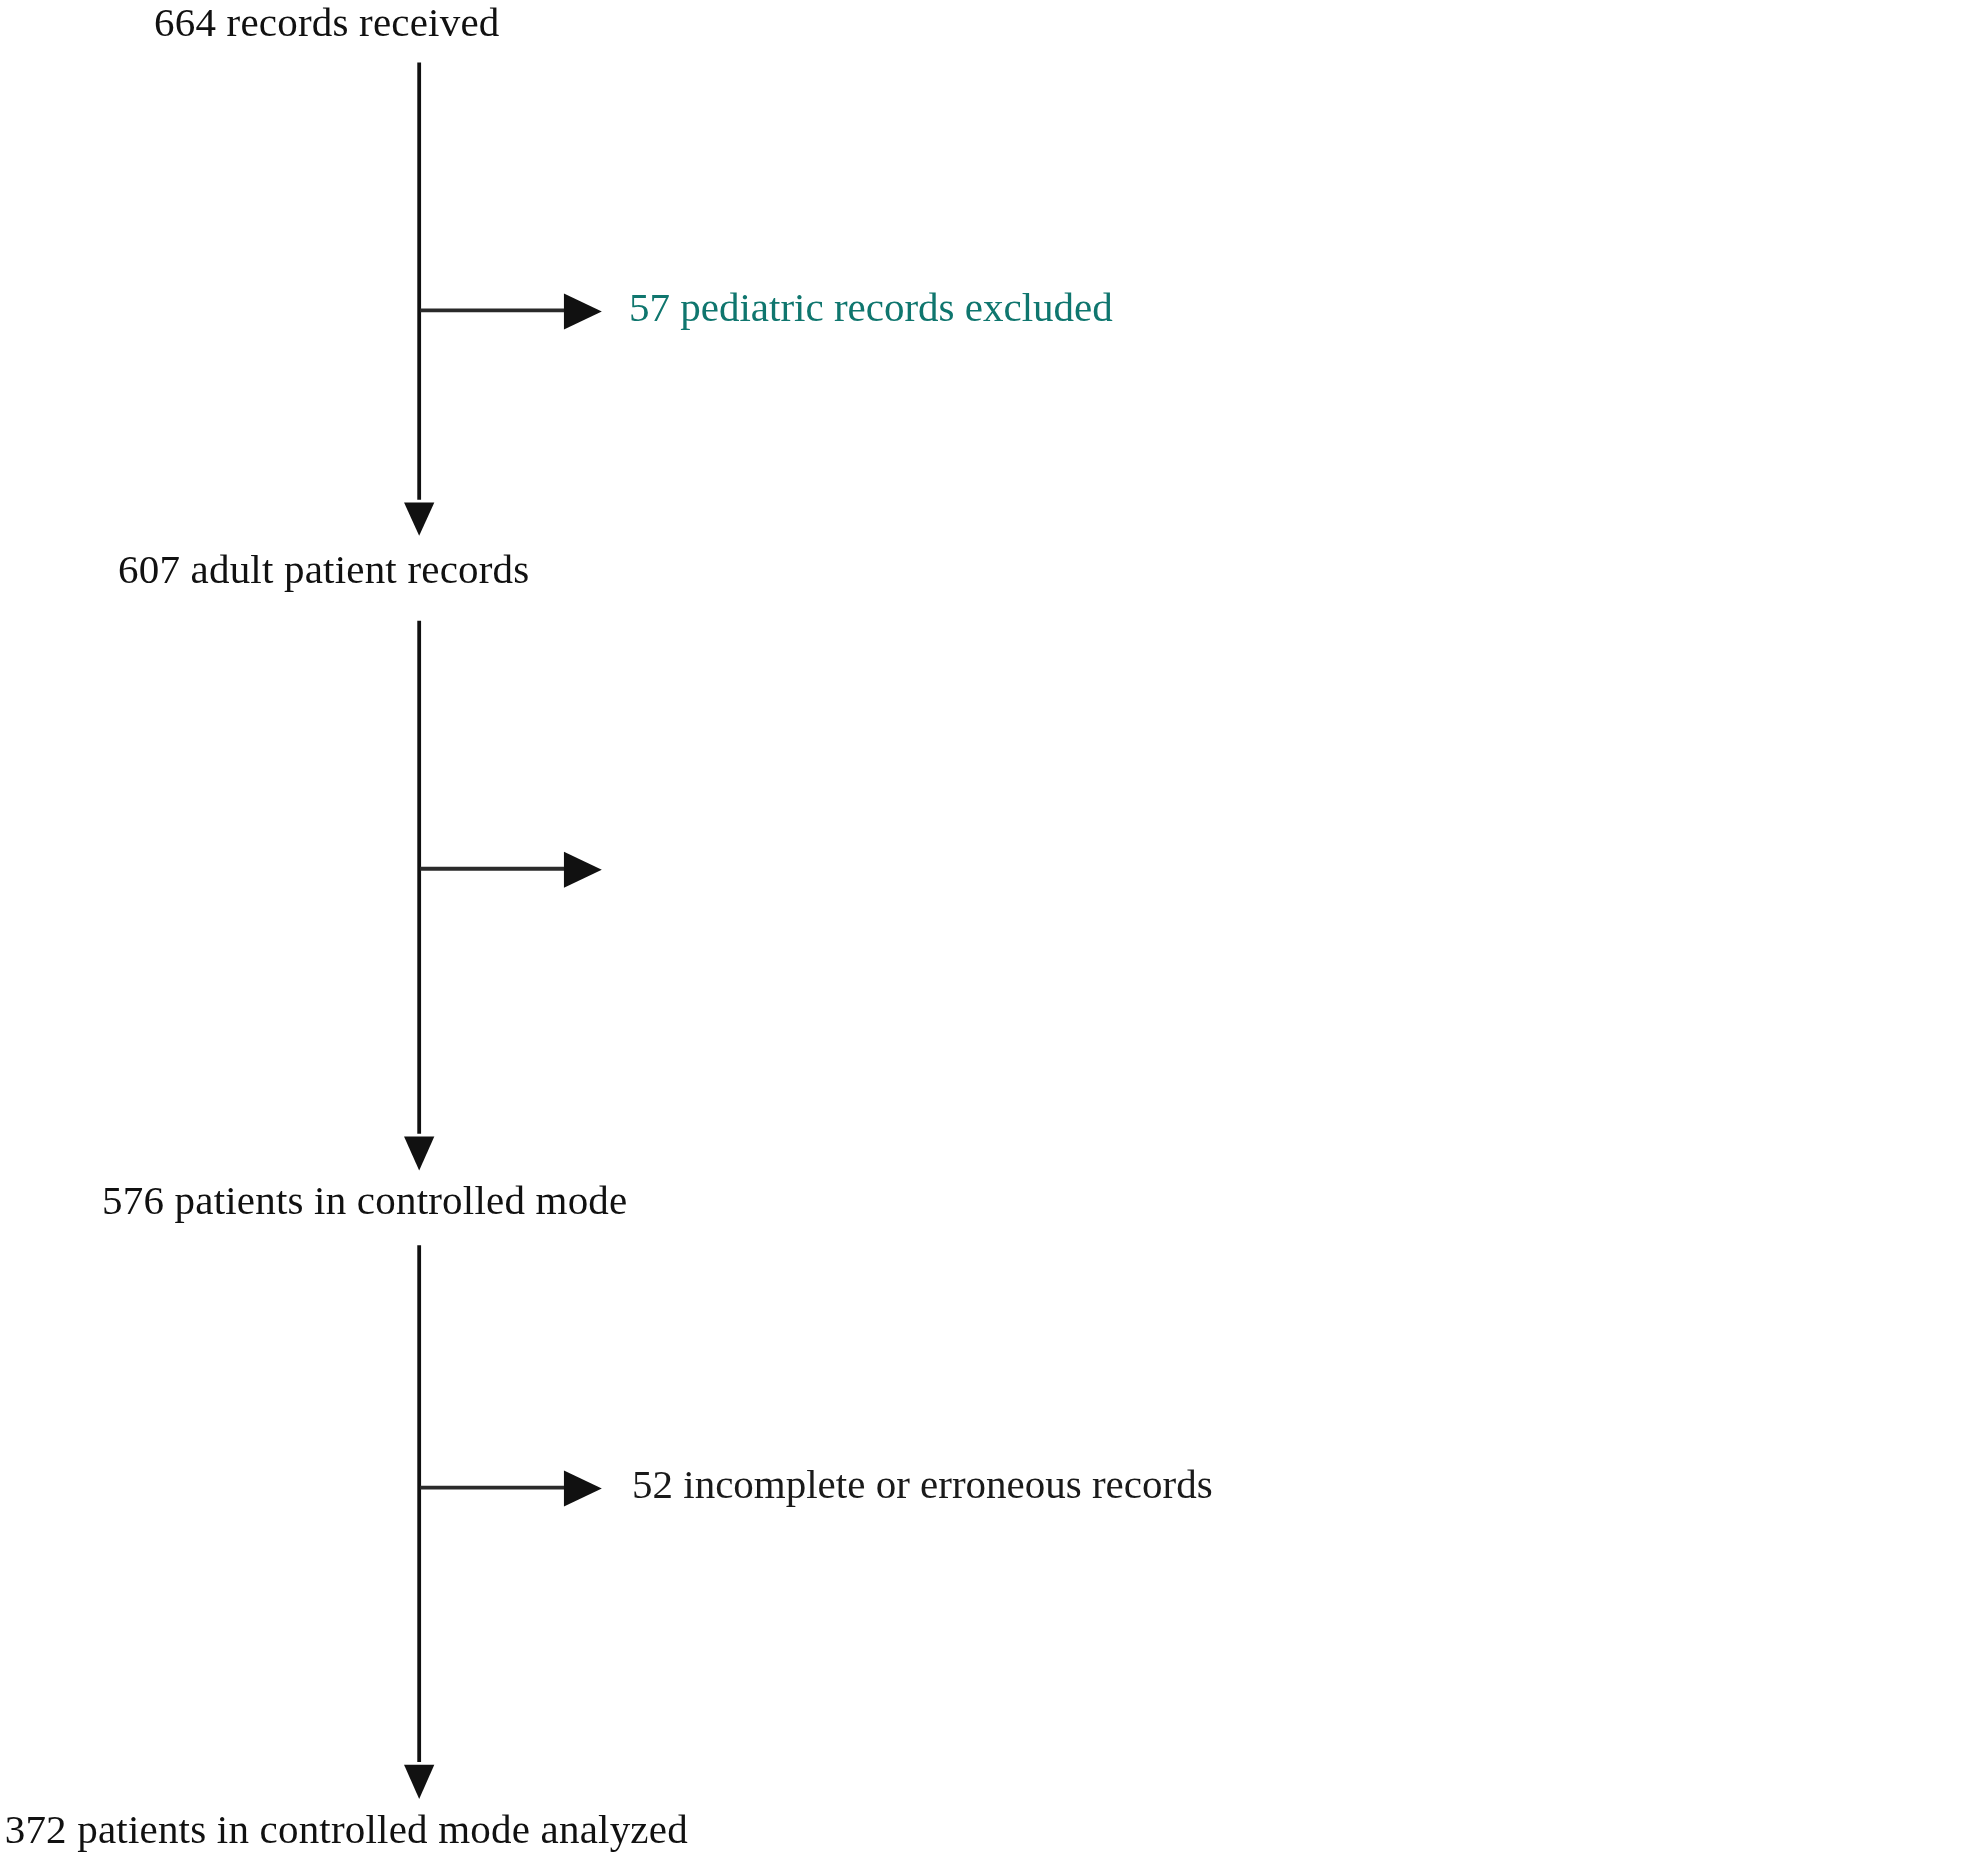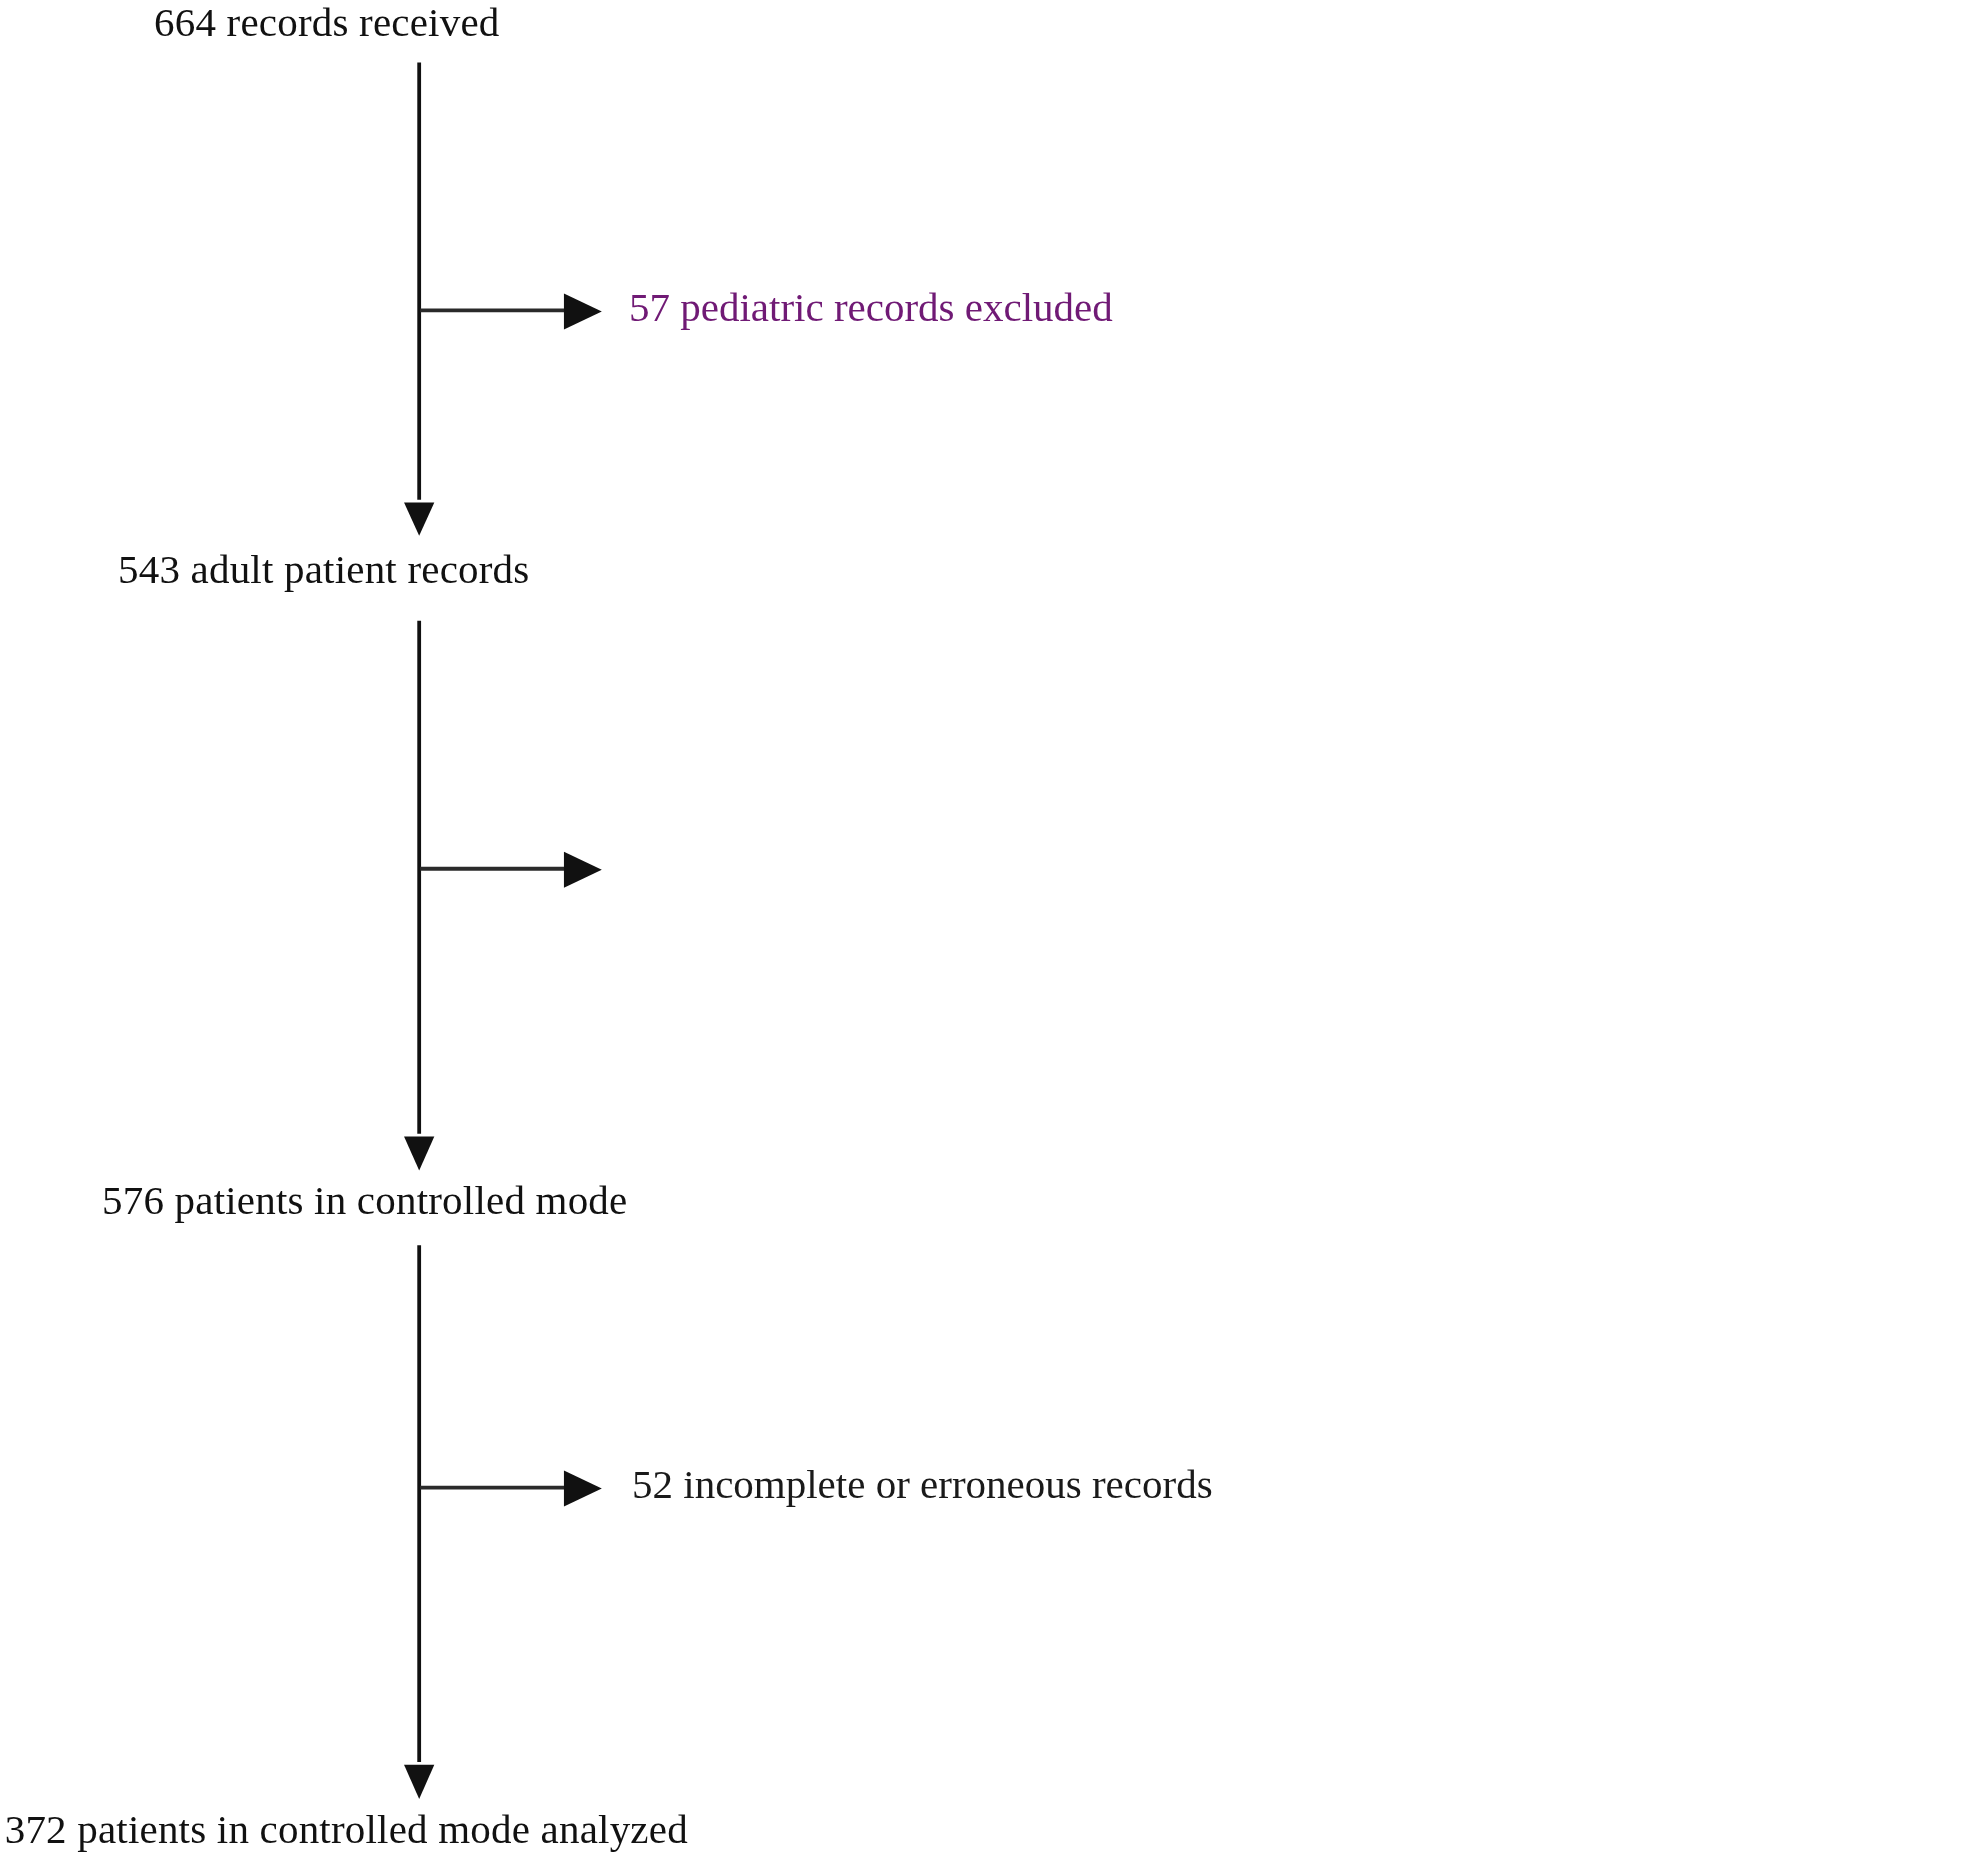--- a/index.html
+++ b/index.html
@@ -27,21 +27,21 @@
     letter-spacing: 0.2px;
   }
   .branch-text {
     position: absolute;
     white-space: nowrap;
     font-size: 41px;
     line-height: 1.0;
     color: #1a1a1a;
   }
   .branch-text.muted {
-    color: #701a75;
+    color: #0f766e;
   }
   .branch-block {
     position: absolute;
     white-space: nowrap;
     font-size: 41px;
     line-height: 1.42;
     color: #111111;
   }
   .branch-block .line {
     display: block;
@@ -102,21 +102,21 @@
     <g>
       <line x1="444" y1="1572" x2="598" y2="1572" stroke="#2a2a2a" stroke-width="4"></line>
       <path d="M596,1554 L636,1573 L596,1592 z" fill="#111111"></path>
     </g>
   </svg>
 
   <div class="node-text" style="left:154px; top:1.9px;">664 records received</div>
 
   <div class="branch-text muted" style="left:629px; top:287px;">57 pediatric records excluded</div>
 
-  <div class="node-text" style="left:118px; top:549px;">543 adult patient records</div>
+  <div class="node-text" style="left:118px; top:549px;">607 adult patient records</div>
 
   <div class="branch-block" style="left:644px; top:793px;">
   </div>
 
   <div class="node-text" style="left:102px; top:1180px;">576 patients in controlled mode</div>
 
   <div class="branch-text" style="left:632px; top:1464px;">52 incomplete or erroneous records</div>
 
   <div class="node-text" style="left:4.7px; top:1809px;">372 patients in controlled mode analyzed</div>
 

